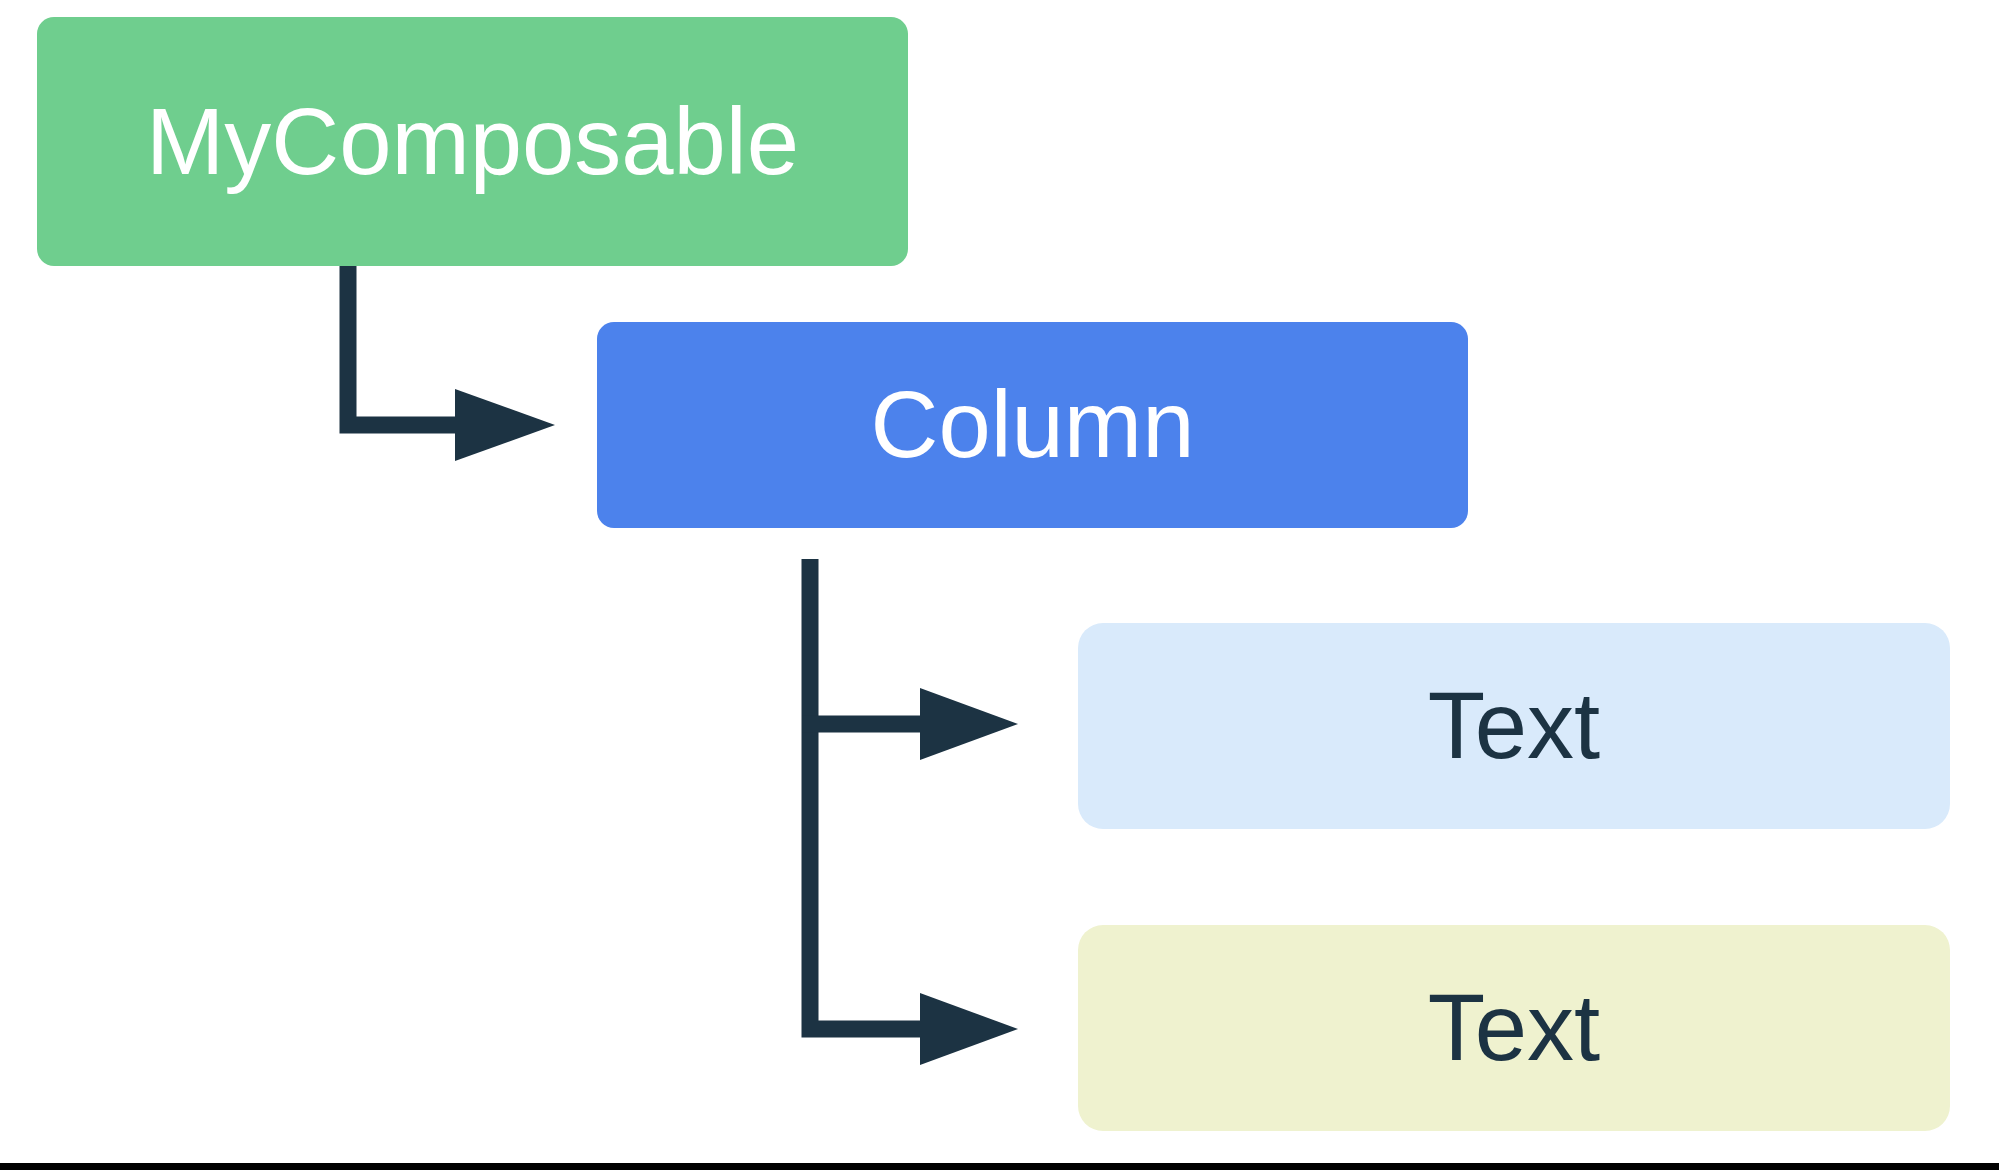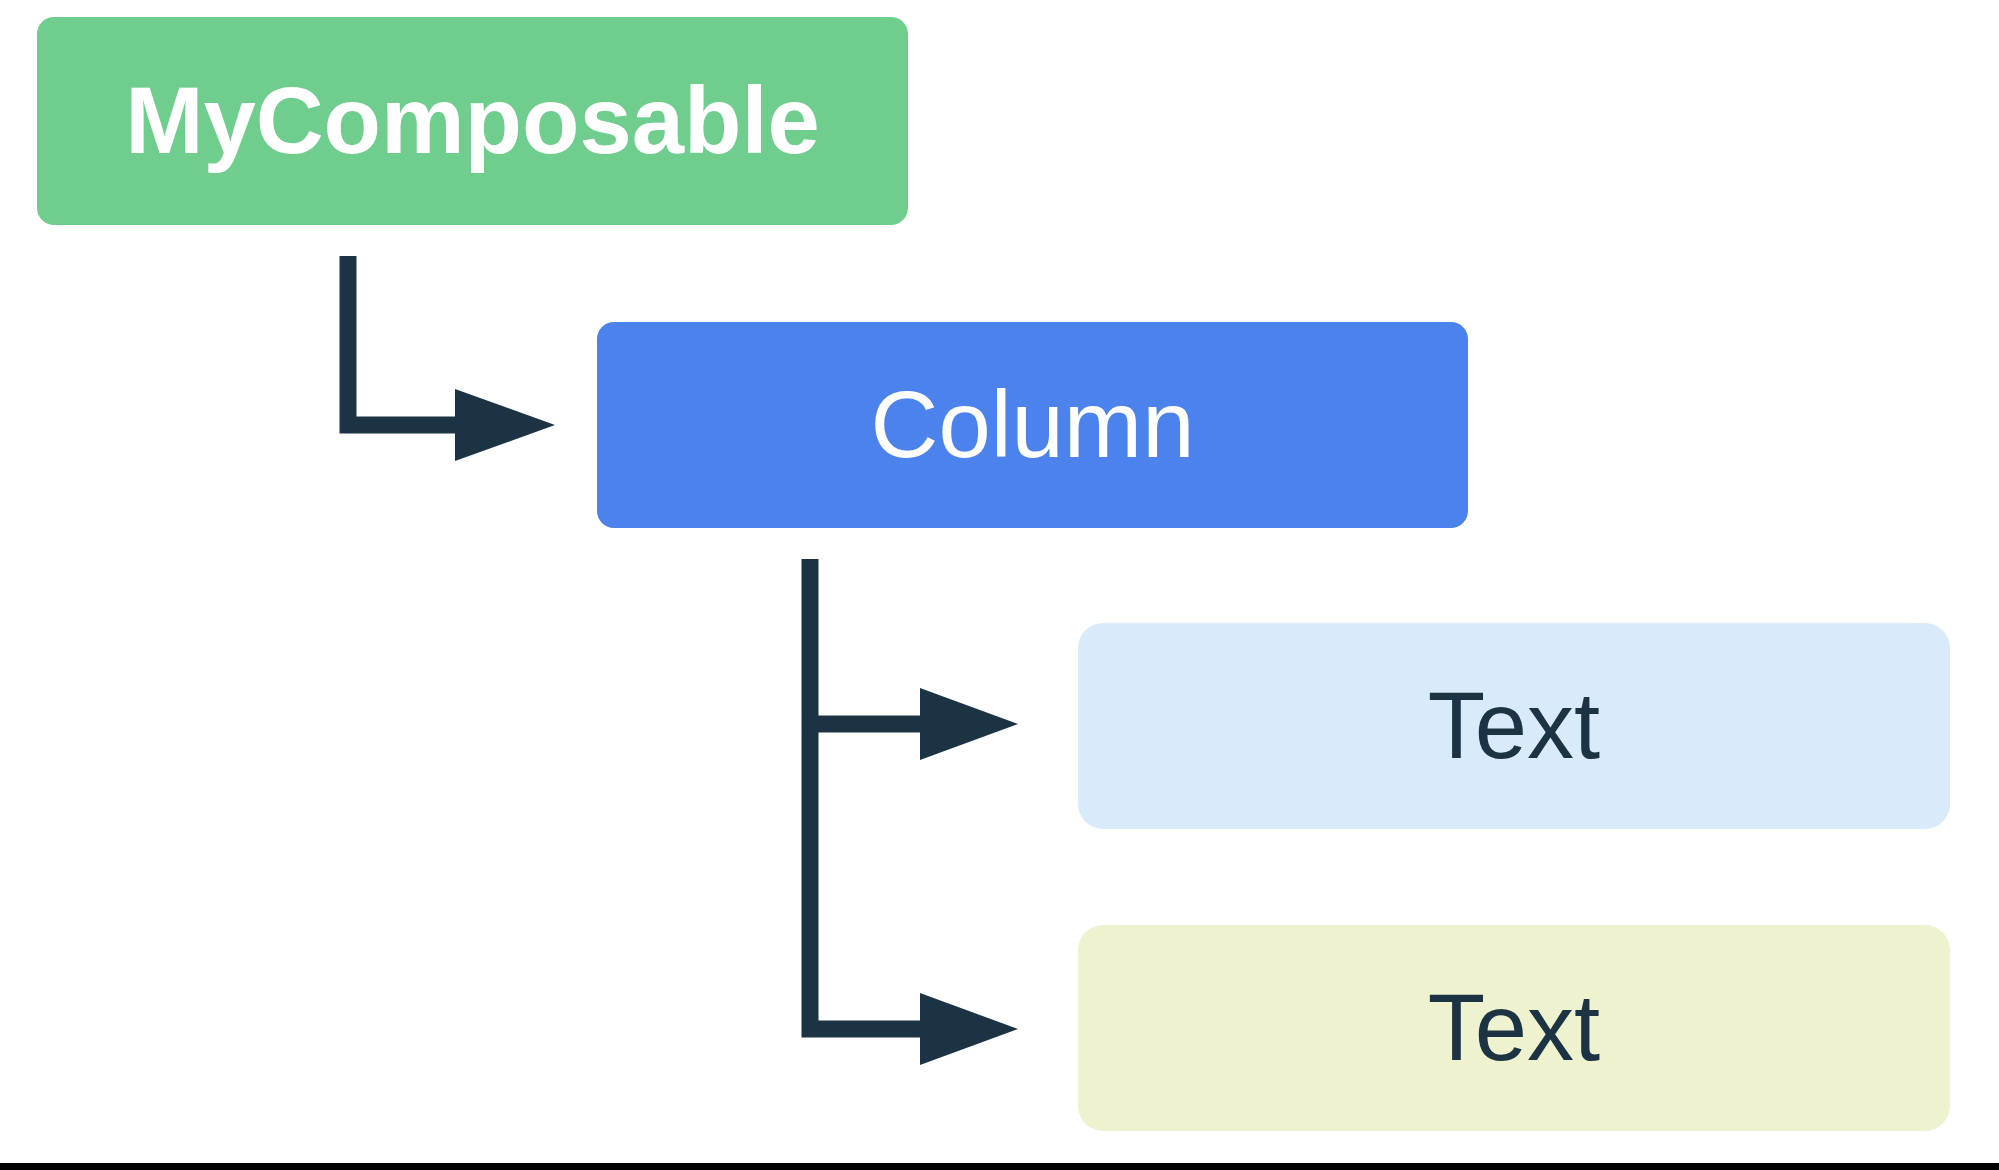--- a/index.html
+++ b/index.html
@@ -19,25 +19,24 @@
     position: absolute;
     display: flex;
     align-items: center;
     justify-content: center;
     font-size: 94px;
     font-weight: 400;
     line-height: 1;
     white-space: nowrap;
   }
   .node-mycomposable {
-    left: 37px; top: 17px; width: 871px; height: 208px;
+    left: 37px; top: 17px; width: 871px; height: 249px;
     background: var(--node-green);
     color: var(--text-light);
     border-radius: 17px;
-    font-weight: bold;
   }
   .node-column {
     left: 597px; top: 322px; width: 871px; height: 206px;
     background: var(--node-blue);
     color: var(--text-light);
     border-radius: 17px;
     justify-content: center;
   }
   .node-text-1 {
     left: 1078px; top: 623px; width: 872px; height: 206px;

